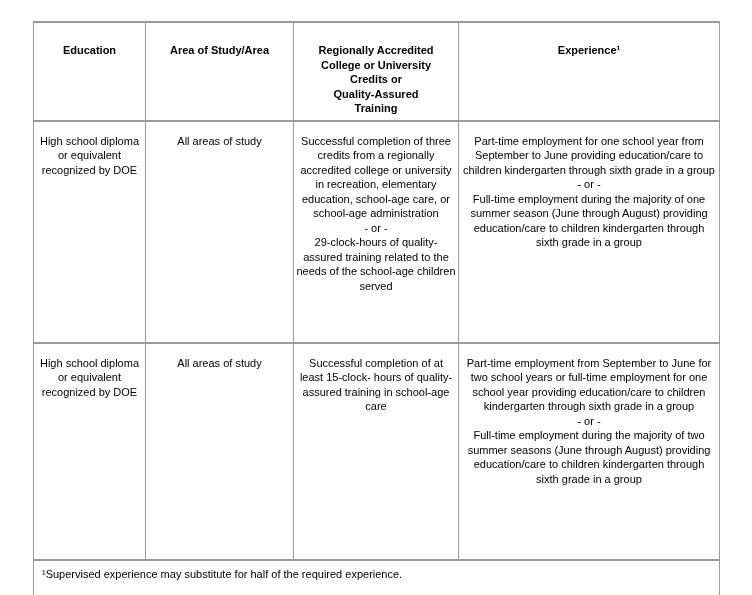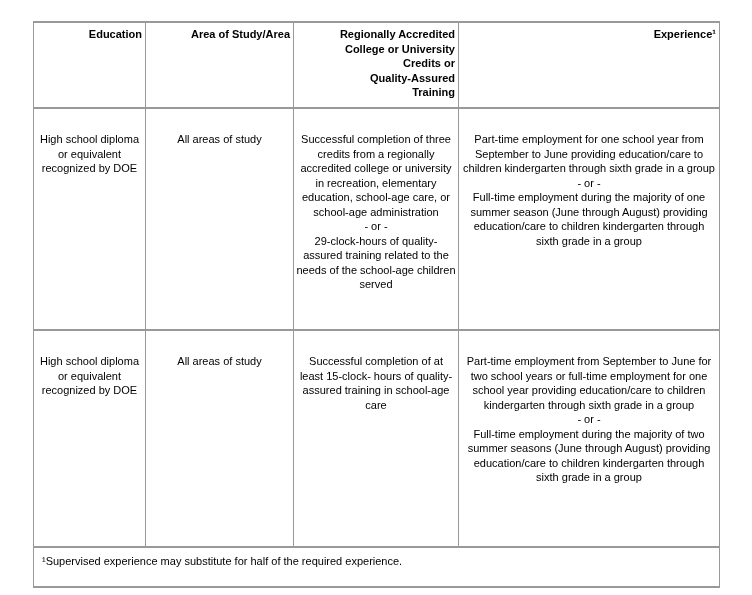--- a/index.html
+++ b/index.html
@@ -30,26 +30,25 @@
     border-bottom: 2px solid #999999;
     vertical-align: top;
     text-align: center;
     font-size: 11px;
     line-height: 14.5px;
     white-space: pre-line;
     overflow: hidden;
   }
   .qual-table th {
     font-weight: bold;
-    padding: 4px 3px 4px 3px;
-    text-align: right;
+    padding: 20px 3px 4px 3px;
   }
   .qual-table td {
     font-weight: normal;
-    padding: 23px 2px 4px 2px;
+    padding: 12px 2px 4px 2px;
   }
   tr.header-row   { height: 86px; }
   tr.data-row-1   { height: 222px; }
   tr.data-row-2   { height: 217px; }
   tr.footnote-row { height: 40px; }
   td.footnote-cell {
     text-align: left;
     padding: 6px 8px 4px 8px;
     white-space: normal;
   }

